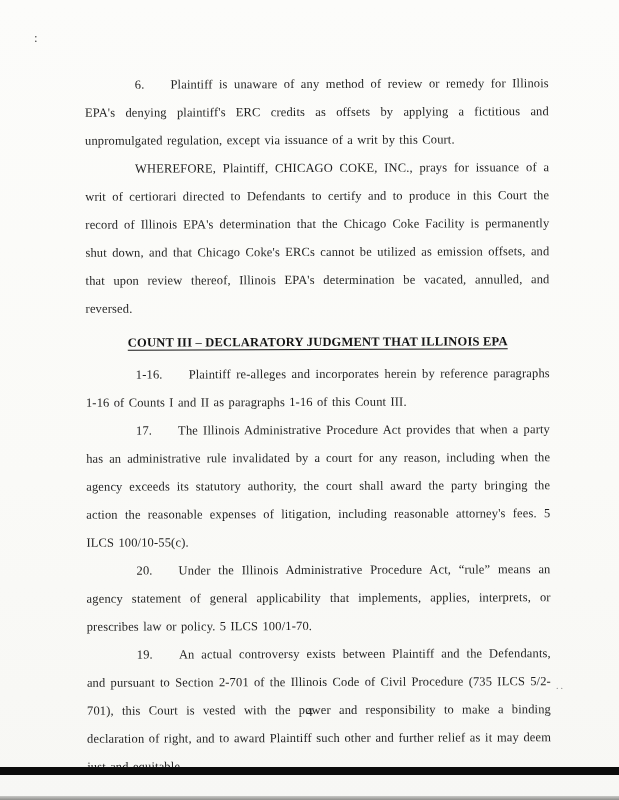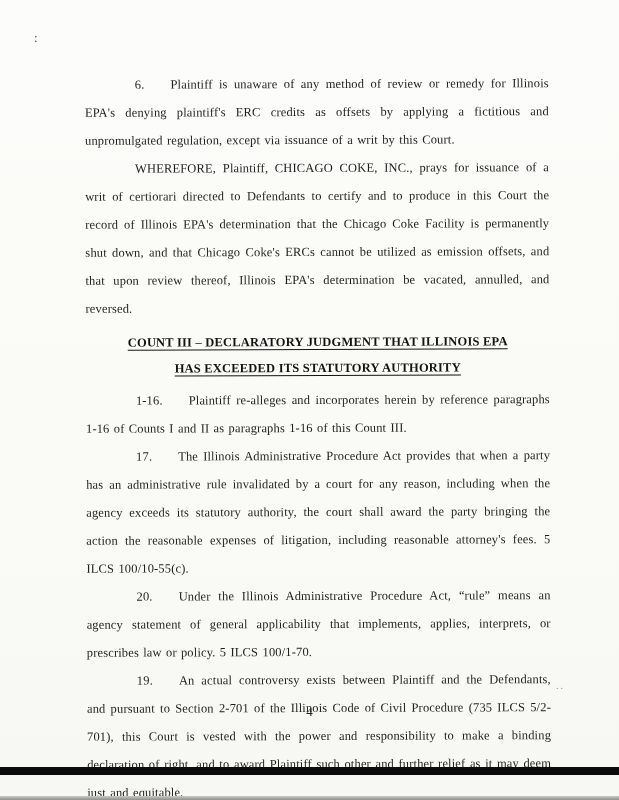--- a/index.html
+++ b/index.html
@@ -94,21 +94,20 @@
   <div class="artifact-topleft">:</div>
 
   <div class="content">
 
     <p class="para"><span class="pnum">6.</span><span class="ptext">Plaintiff is unaware of any method of review or remedy for Illinois EPA's denying plaintiff's ERC credits as offsets by applying a fictitious and unpromulgated regulation, except via issuance of a writ by this Court.</span></p>
 
     <p class="para"><span class="pnum"></span><span class="ptext">WHEREFORE, Plaintiff, CHICAGO COKE, INC., prays for issuance of a writ of certiorari directed to Defendants to certify and to produce in this Court the record of Illinois EPA's determination that the Chicago Coke Facility is permanently shut down, and that Chicago Coke's ERCs cannot be utilized as emission offsets, and that upon review thereof, Illinois EPA's determination be vacated, annulled, and reversed.</span></p>
 
     <h2 class="heading">
       <span class="hline">COUNT III – DECLARATORY JUDGMENT THAT ILLINOIS EPA</span><br>
-      <span class="hline">HAS EXCEEDED ITS STATUTORY AUTHORITY</span>
     </h2>
 
     <p class="para"><span class="pnum">1-16.</span><span class="ptext">Plaintiff re-alleges and incorporates herein by reference paragraphs 1-16 of Counts I and II as paragraphs 1-16 of this Count III.</span></p>
 
     <p class="para"><span class="pnum">17.</span><span class="ptext">The Illinois Administrative Procedure Act provides that when a party has an administrative rule invalidated by a court for any reason, including when the agency exceeds its statutory authority, the court shall award the party bringing the action the reasonable expenses of litigation, including reasonable attorney's fees.  5 ILCS 100/10-55(c).</span></p>
 
     <p class="para"><span class="pnum">20.</span><span class="ptext">Under the Illinois Administrative Procedure Act, “rule” means an agency statement of general applicability that implements, applies, interprets, or prescribes law or policy. 5 ILCS 100/1-70.</span></p>
 
     <p class="para"><span class="pnum">19.</span><span class="ptext">An actual controversy exists between Plaintiff and the Defendants, and pursuant to Section 2-701 of the Illinois Code of Civil Procedure (735 ILCS 5/2-701), this Court is vested with the power and responsibility to make a binding declaration of right, and to award Plaintiff such other and further relief as it may deem just and equitable.</span></p>
 

